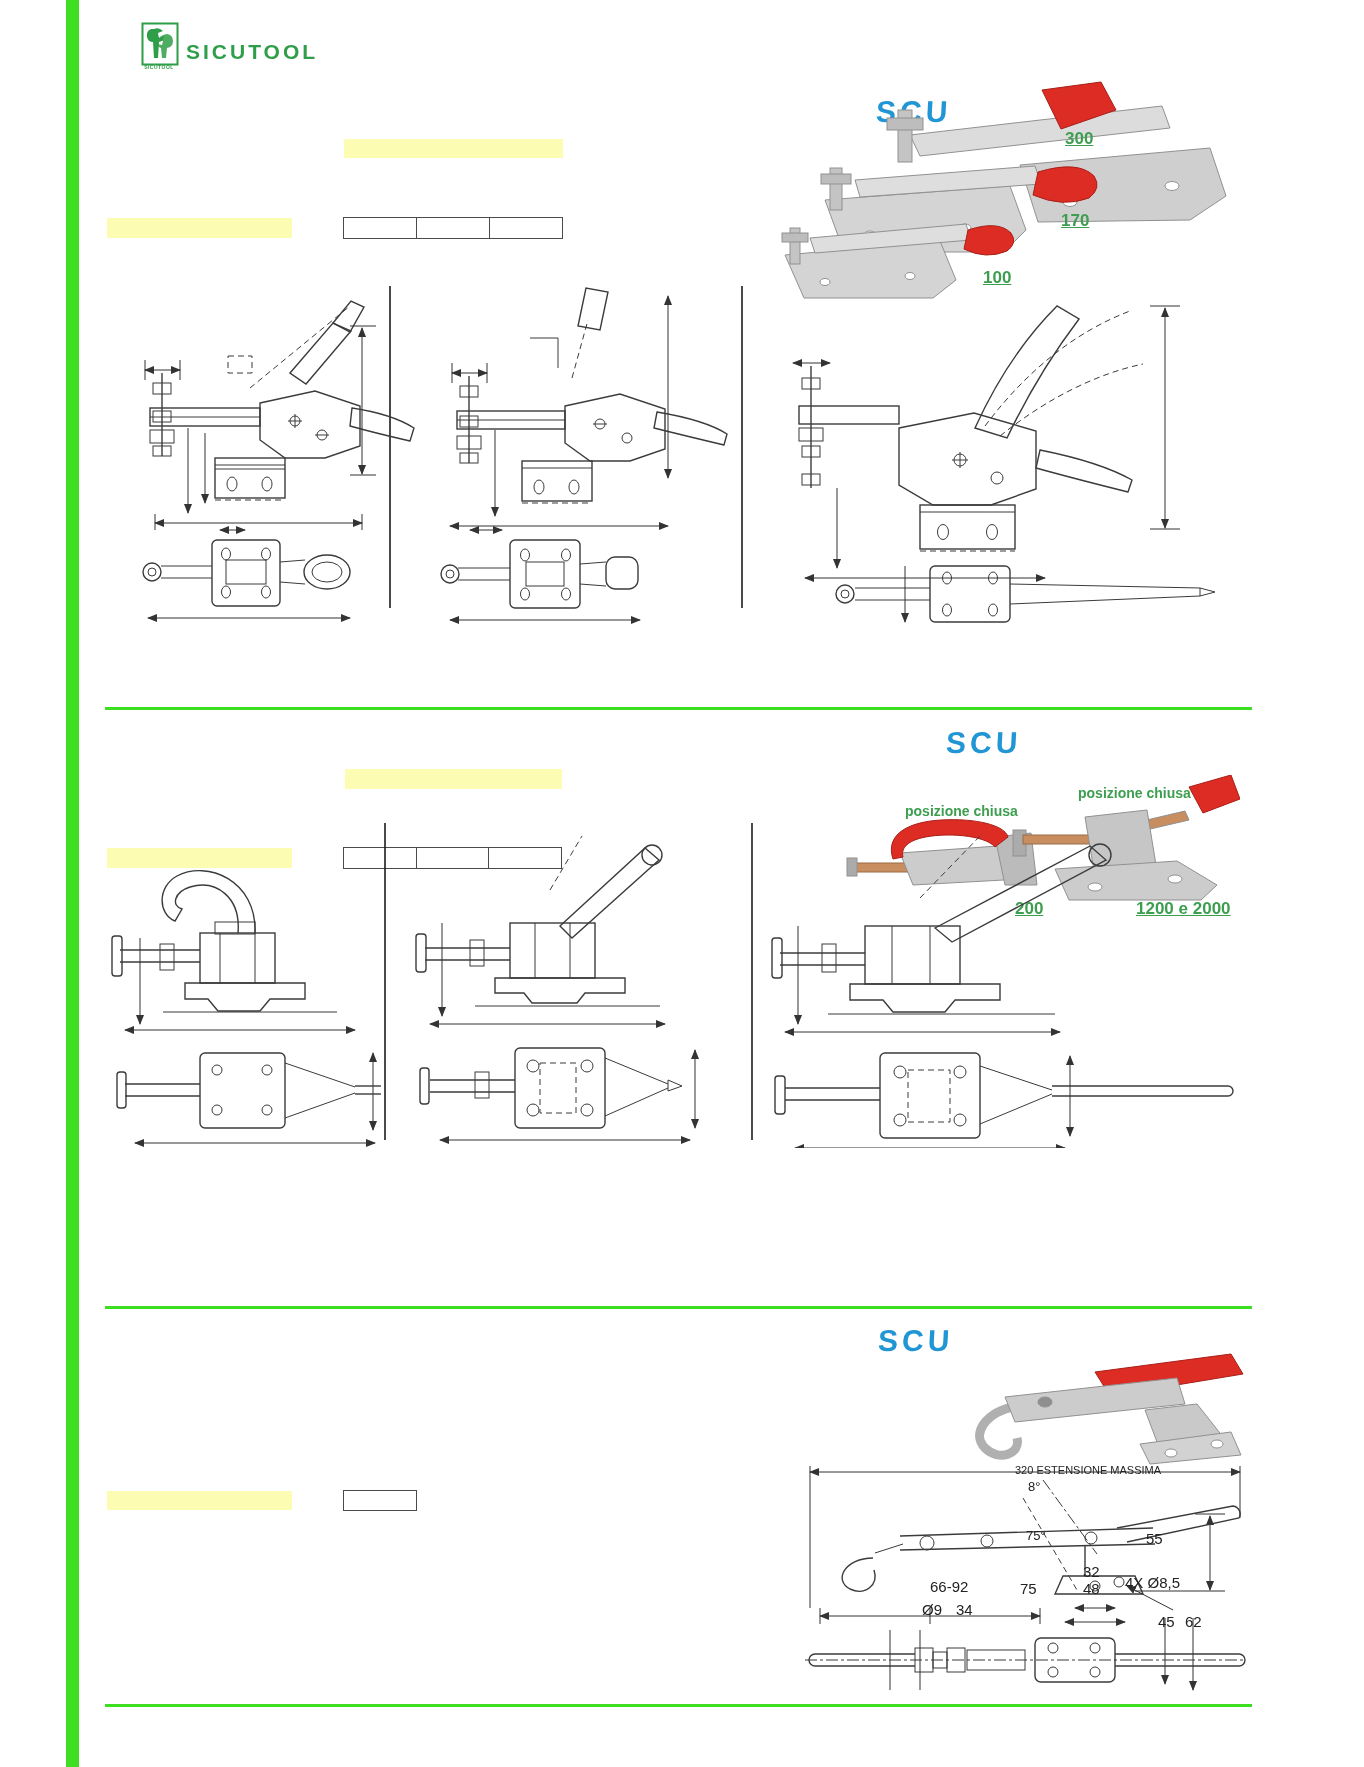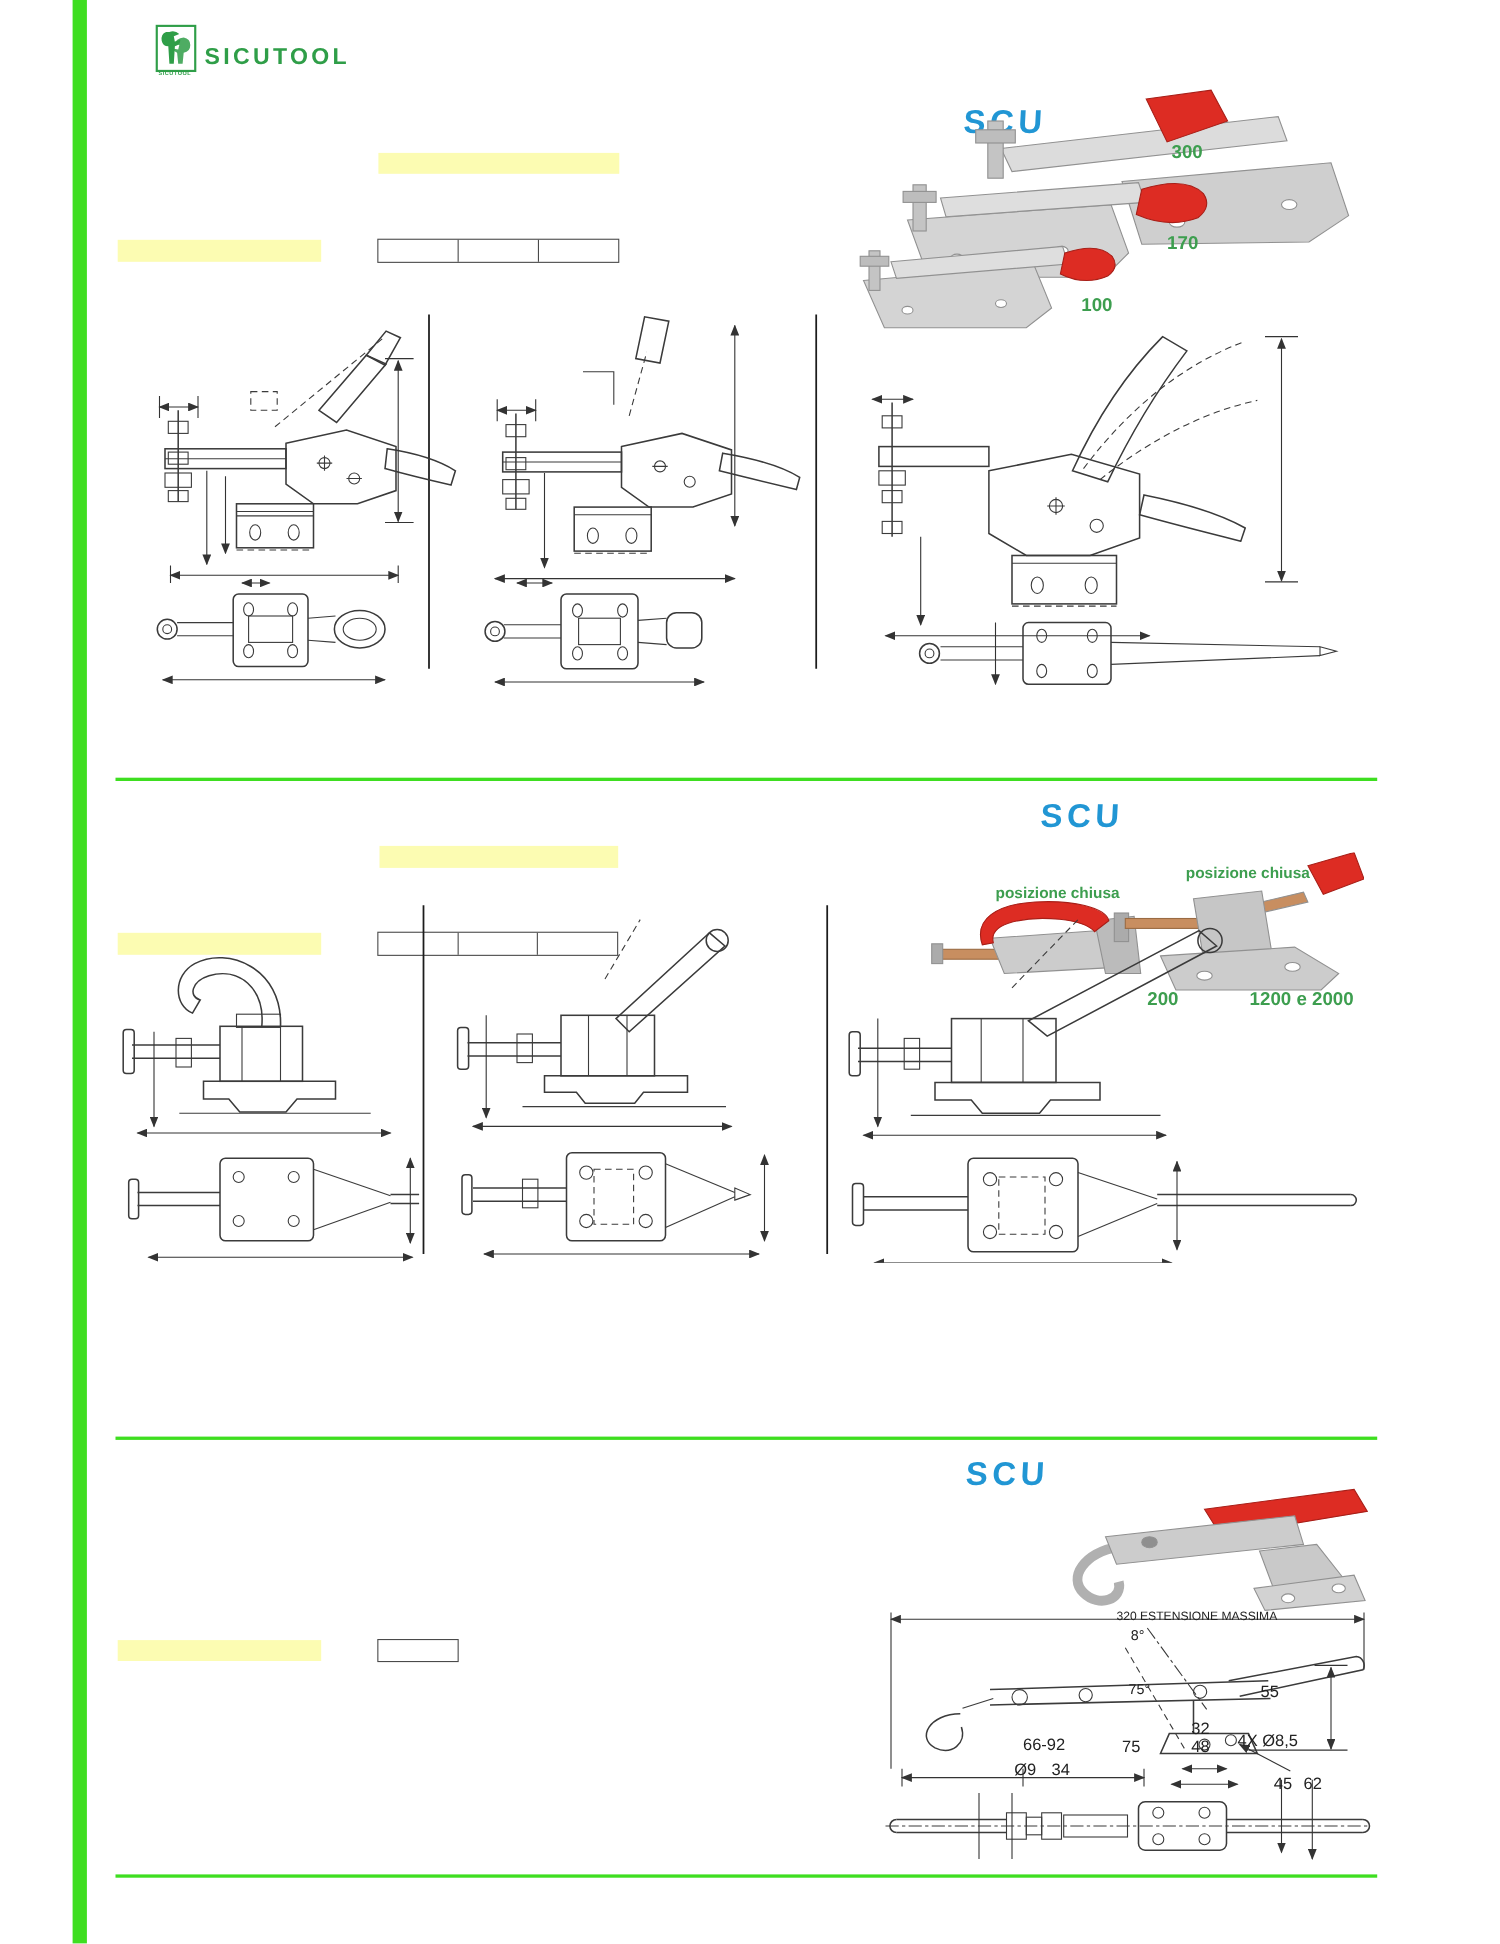--- a/index.html
+++ b/index.html
@@ -16,21 +16,21 @@
                 text-align:center;letter-spacing:.5px;}
   
   .scu{color:#2196d4;font-weight:800;font-size:30px;letter-spacing:4px;transform:skewX(-3deg);}
   
   .ybar{background:#fcfcb2;}
   
   .ptable{display:flex;border:1px solid #4a4a4a;background:#fff;box-sizing:border-box;}
   .ptable .cell{flex:1;border-left:1px solid #4a4a4a;}
   .ptable .cell:first-child{border-left:none;}
   
-  .glabel{color:#3d9e4f;font-weight:bold;font-size:17px;}
+  .glabel{color:#3d9e4f;font-weight:bold;font-size:17px;text-decoration:underline;}
   .gcap{color:#3d9e4f;font-weight:bold;font-size:14px;}
   
   .dim-label{color:#222;font-size:15px;font-family:"Liberation Sans",sans-serif;}
   .dim-small{font-size:11px;}
   .dim-ang{font-size:13px;}
   
   .ln{stroke:#3b3b3b;stroke-width:1.4;fill:none;}
   .lt{stroke:#3b3b3b;stroke-width:1;fill:none;}
   .dim{stroke:#333;stroke-width:1;fill:none;}
   .dash{stroke-dasharray:6 4;}
@@ -275,21 +275,21 @@
       <rect x="168" y="55" width="13" height="26" fill="#ababab"></rect>
       <rect x="178" y="60" width="78" height="9" fill="#c88e60" stroke="#9a6b43"></rect>
       <polygon points="255,56 340,36 344,45 258,65" fill="#c88e60"></polygon>
       <polygon points="240,42 302,35 312,96 250,102" fill="#c6c6c6"></polygon>
       <polygon points="210,94 332,86 372,110 356,125 224,125" fill="#cccccc"></polygon>
       <ellipse cx="250" cy="112" rx="7" ry="4" fill="#fff"></ellipse>
       <ellipse cx="330" cy="104" rx="7" ry="4" fill="#fff"></ellipse>
       <polygon points="344,12 386,0 395,24 358,38" fill="#dd2c23" stroke="#a81f18"></polygon>
     </g>
   </svg>
-  <span class="abs glabel" style="left:1043px;top:899px">200</span>
+  <span class="abs glabel" style="left:1015px;top:899px">200</span>
   <span class="abs glabel" style="left:1136px;top:899px">1200 e 2000</span>
 
   <div class="abs ybar" style="left:345px;top:769px;width:217px;height:20px"></div>
   <div class="abs ybar" style="left:107px;top:848px;width:185px;height:20px"></div>
   <div class="abs ptable" style="left:343px;top:847px;width:219px;height:22px">
     <div class="cell"></div>
     <div class="cell"></div>
     <div class="cell"></div>
   </div>
 

